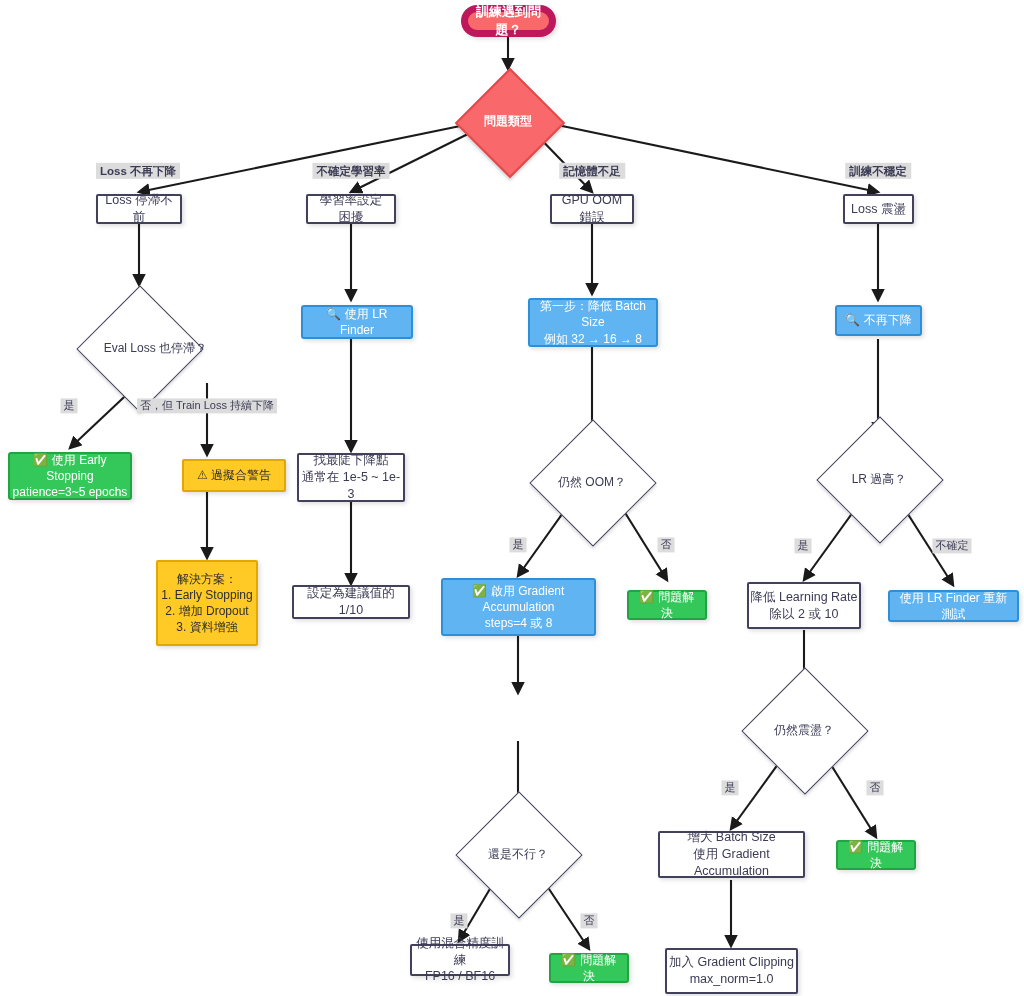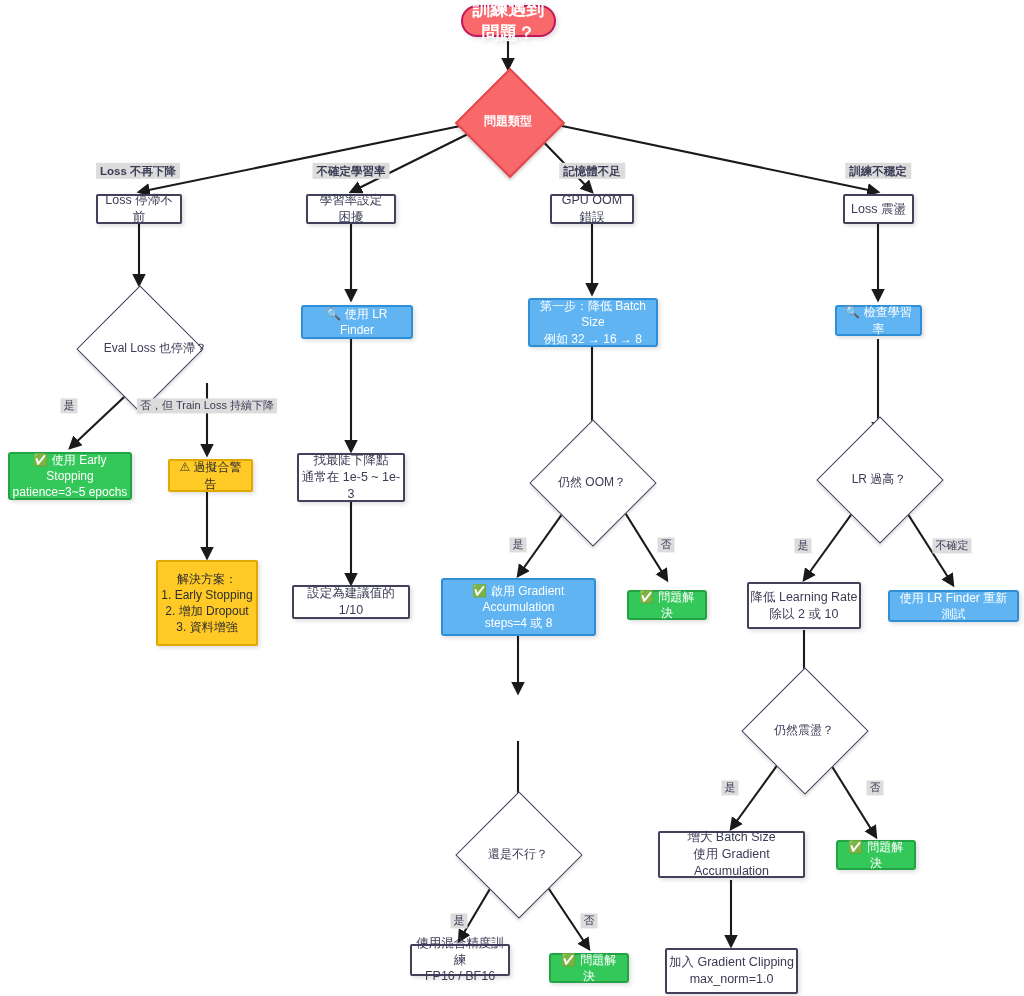--- a/index.html
+++ b/index.html
@@ -34,24 +34,24 @@
     text-align: center;
     line-height: 1.35;
     color: #3b3b4f;
     filter: drop-shadow(2px 2px 2px rgba(0,0,0,0.13));
   }
   .node .inner { width: 100%; padding: 0 6px; box-sizing: border-box; }
 
   
   .n-start {
     background: #f9686b;
-    border: 2px solid #be185d;
+    border: 7px solid #be185d;
     border-radius: 18px;
     color: #ffffff;
-    font-size: 18px;
+    font-size: 13px;
     font-weight: bold;
   }
   .n-process {
     background: #ffffff;
     border: 2px solid #41415c;
     border-radius: 2px;
     font-size: 12.5px;
     color: #3b3b55;
   }
   .n-decision-main {
@@ -215,21 +215,21 @@
   </div>
 
   <div class="edge-label" style="left:69px; top:406px;">是</div>
   <div class="edge-label" style="left:207px; top:406px;">否，但 Train Loss 持續下降</div>
 
   <div class="node n-good" style="left:8px; top:452px; width:124px; height:48px; flex-direction:column;">
     <div>✅ 使用 Early Stopping</div>
     <div>patience=3~5 epochs</div>
   </div>
 
-  <div class="node n-warn" style="left:168px; top:459px; width:85px; height:33px;">
+  <div class="node n-warn" style="left:182px; top:459px; width:104px; height:33px;">
     <div class="inner">⚠ 過擬合警告</div>
   </div>
 
   <div class="node n-warn" style="left:156px; top:560px; width:102px; height:86px; flex-direction:column;">
     <div>解決方案：</div>
     <div>1. Early Stopping</div>
     <div>2. 增加 Dropout</div>
     <div>3. 資料增強</div>
   </div>
 
@@ -293,21 +293,21 @@
 
   <div class="node n-good" style="left:549px; top:953px; width:80px; height:30px;">
     <div class="inner">✅ 問題解決</div>
   </div>
 
   <div class="node n-process" style="left:843px; top:194px; width:71px; height:30px;">
     <div class="inner">Loss 震盪</div>
   </div>
 
   <div class="node n-tip" style="left:835px; top:305px; width:87px; height:31px;">
-    <div class="inner">🔍 檢查學習率</div>
+    <div class="inner">🔍 不再下降</div>
   </div>
 
   <div class="node n-decision" style="left:827px; top:430px; width:104px; height:98px;">
     <span class="dia"></span>
     <span class="dlabel">LR 過高？</span>
   </div>
 
   <div class="edge-label" style="left:803px; top:546px;">是</div>
   <div class="edge-label" style="left:952px; top:546px;">不確定</div>
 

